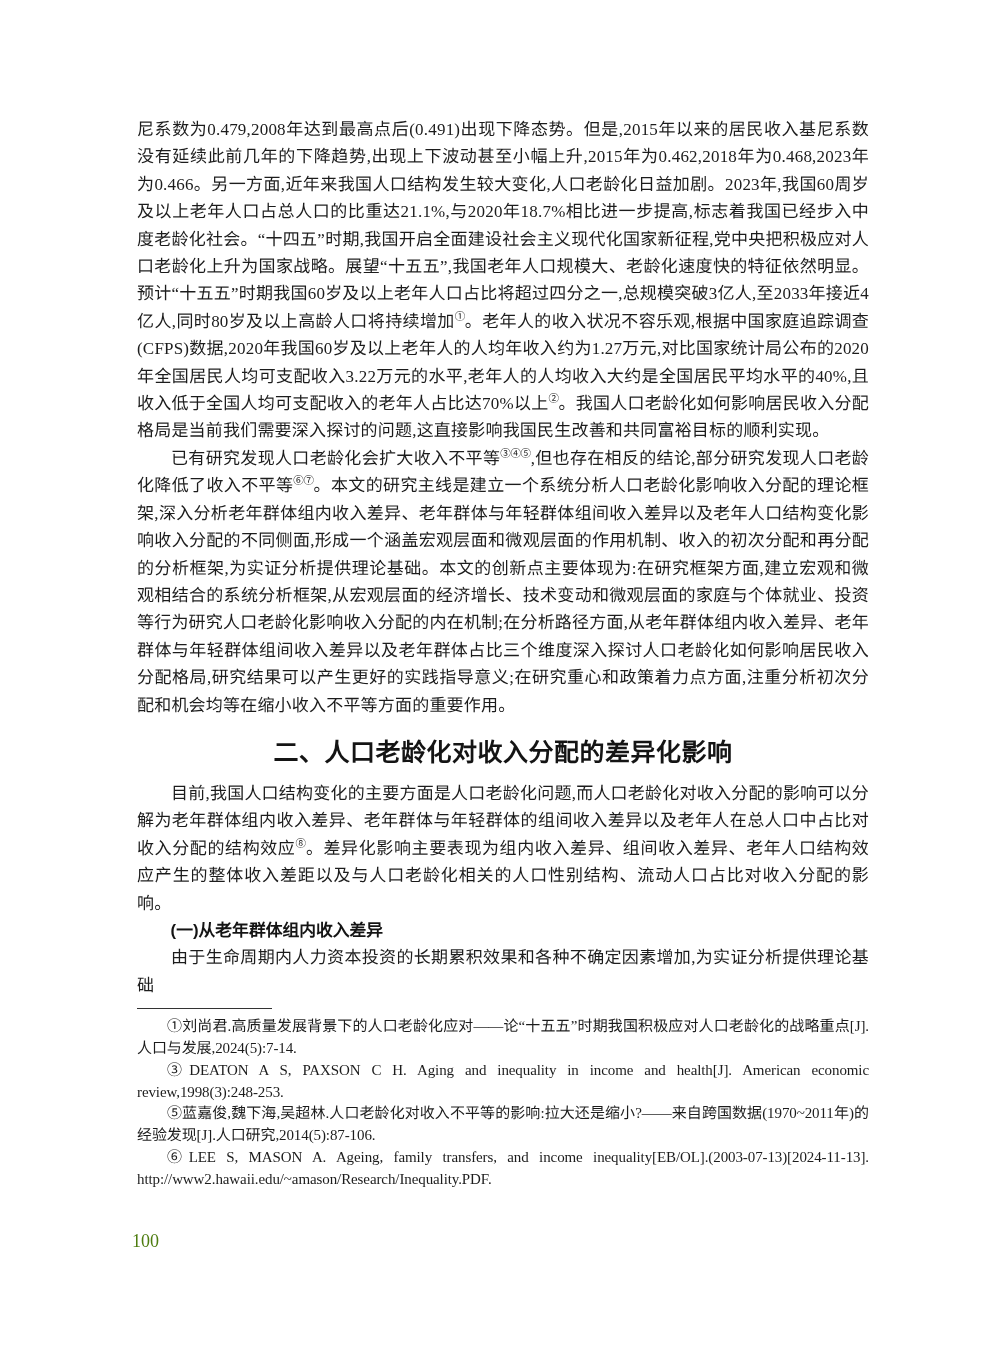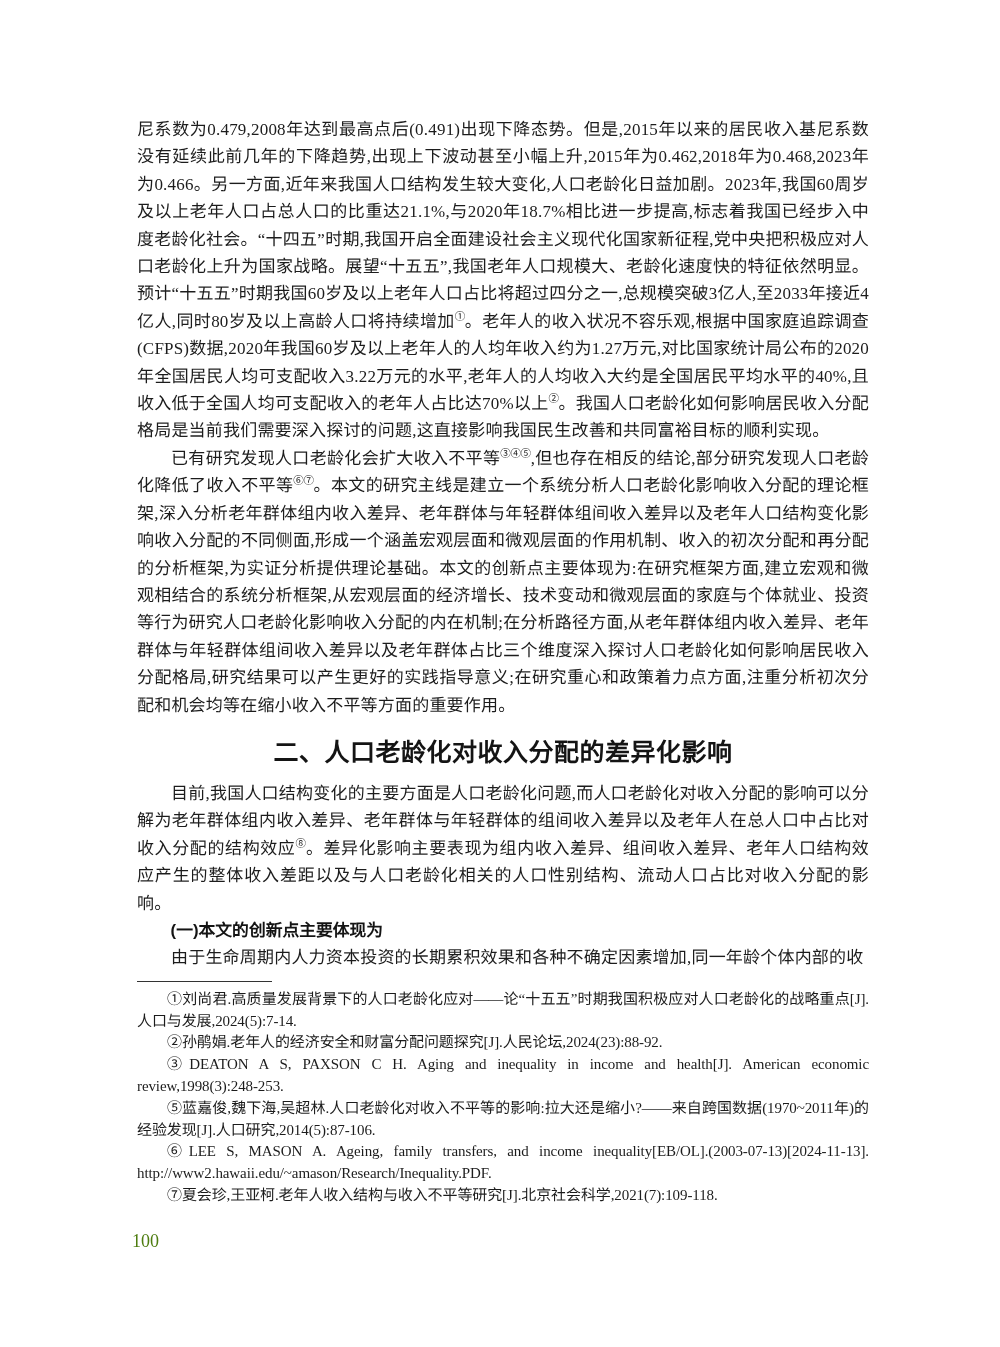--- a/index.html
+++ b/index.html
@@ -79,31 +79,29 @@
   <div class="content">
 
     <p class="para">尼系数为0.479,2008年达到最高点后(0.491)出现下降态势。但是,2015年以来的居民收入基尼系数没有延续此前几年的下降趋势,出现上下波动甚至小幅上升,2015年为0.462,2018年为0.468,2023年为0.466。另一方面,近年来我国人口结构发生较大变化,人口老龄化日益加剧。2023年,我国60周岁及以上老年人口占总人口的比重达21.1%,与2020年18.7%相比进一步提高,标志着我国已经步入中度老龄化社会。“十四五”时期,我国开启全面建设社会主义现代化国家新征程,党中央把积极应对人口老龄化上升为国家战略。展望“十五五”,我国老年人口规模大、老龄化速度快的特征依然明显。预计“十五五”时期我国60岁及以上老年人口占比将超过四分之一,总规模突破3亿人,至2033年接近4亿人,同时80岁及以上高龄人口将持续增加<sup class="fn-ref">①</sup>。老年人的收入状况不容乐观,根据中国家庭追踪调查(CFPS)数据,2020年我国60岁及以上老年人的人均年收入约为1.27万元,对比国家统计局公布的2020年全国居民人均可支配收入3.22万元的水平,老年人的人均收入大约是全国居民平均水平的40%,且收入低于全国人均可支配收入的老年人占比达70%以上<sup class="fn-ref">②</sup>。我国人口老龄化如何影响居民收入分配格局是当前我们需要深入探讨的问题,这直接影响我国民生改善和共同富裕目标的顺利实现。</p>
 
     <p class="para indent">已有研究发现人口老龄化会扩大收入不平等<sup class="fn-ref">③④⑤</sup>,但也存在相反的结论,部分研究发现人口老龄化降低了收入不平等<sup class="fn-ref">⑥⑦</sup>。本文的研究主线是建立一个系统分析人口老龄化影响收入分配的理论框架,深入分析老年群体组内收入差异、老年群体与年轻群体组间收入差异以及老年人口结构变化影响收入分配的不同侧面,形成一个涵盖宏观层面和微观层面的作用机制、收入的初次分配和再分配的分析框架,为实证分析提供理论基础。本文的创新点主要体现为:在研究框架方面,建立宏观和微观相结合的系统分析框架,从宏观层面的经济增长、技术变动和微观层面的家庭与个体就业、投资等行为研究人口老龄化影响收入分配的内在机制;在分析路径方面,从老年群体组内收入差异、老年群体与年轻群体组间收入差异以及老年群体占比三个维度深入探讨人口老龄化如何影响居民收入分配格局,研究结果可以产生更好的实践指导意义;在研究重心和政策着力点方面,注重分析初次分配和机会均等在缩小收入不平等方面的重要作用。</p>
 
     <h2 class="section-heading">二、人口老龄化对收入分配的差异化影响</h2>
 
     <p class="para indent">目前,我国人口结构变化的主要方面是人口老龄化问题,而人口老龄化对收入分配的影响可以分解为老年群体组内收入差异、老年群体与年轻群体的组间收入差异以及老年人在总人口中占比对收入分配的结构效应<sup class="fn-ref">⑧</sup>。差异化影响主要表现为组内收入差异、组间收入差异、老年人口结构效应产生的整体收入差距以及与人口老龄化相关的人口性别结构、流动人口占比对收入分配的影响。</p>
 
-    <h3 class="sub-heading">(一)本文的创新点主要体现为</h3>
+    <h3 class="sub-heading">(一)从老年群体组内收入差异</h3>
 
-    <p class="para indent">由于生命周期内人力资本投资的长期累积效果和各种不确定因素增加,同一年龄个体内部的收</p>
+    <p class="para indent">由于生命周期内人力资本投资的长期累积效果和各种不确定因素增加,为实证分析提供理论基础</p>
 
     <div class="footnote-sep"></div>
 
     <div class="footnotes">
         <p>①刘尚君.高质量发展背景下的人口老龄化应对——论“十五五”时期我国积极应对人口老龄化的战略重点[J].人口与发展,2024(5):7-14.</p>
-        <p>②孙鹃娟.老年人的经济安全和财富分配问题探究[J].人民论坛,2024(23):88-92.</p>
         <p>③DEATON A S, PAXSON C H. Aging and inequality in income and health[J]. American economic review,1998(3):248-253.</p>
         <p>⑤蓝嘉俊,魏下海,吴超林.人口老龄化对收入不平等的影响:拉大还是缩小?——来自跨国数据(1970~2011年)的经验发现[J].人口研究,2014(5):87-106.</p>
         <p>⑥LEE S, MASON A. Ageing, family transfers, and income inequality[EB/OL].(2003-07-13)[2024-11-13]. http://www2.hawaii.edu/~amason/Research/Inequality.PDF.</p>
-        <p>⑦夏会珍,王亚柯.老年人收入结构与收入不平等研究[J].北京社会科学,2021(7):109-118.</p>
       </div>
 
   </div>
 
   <div class="page-number">100</div>
 </div>
 
 </body></html>

